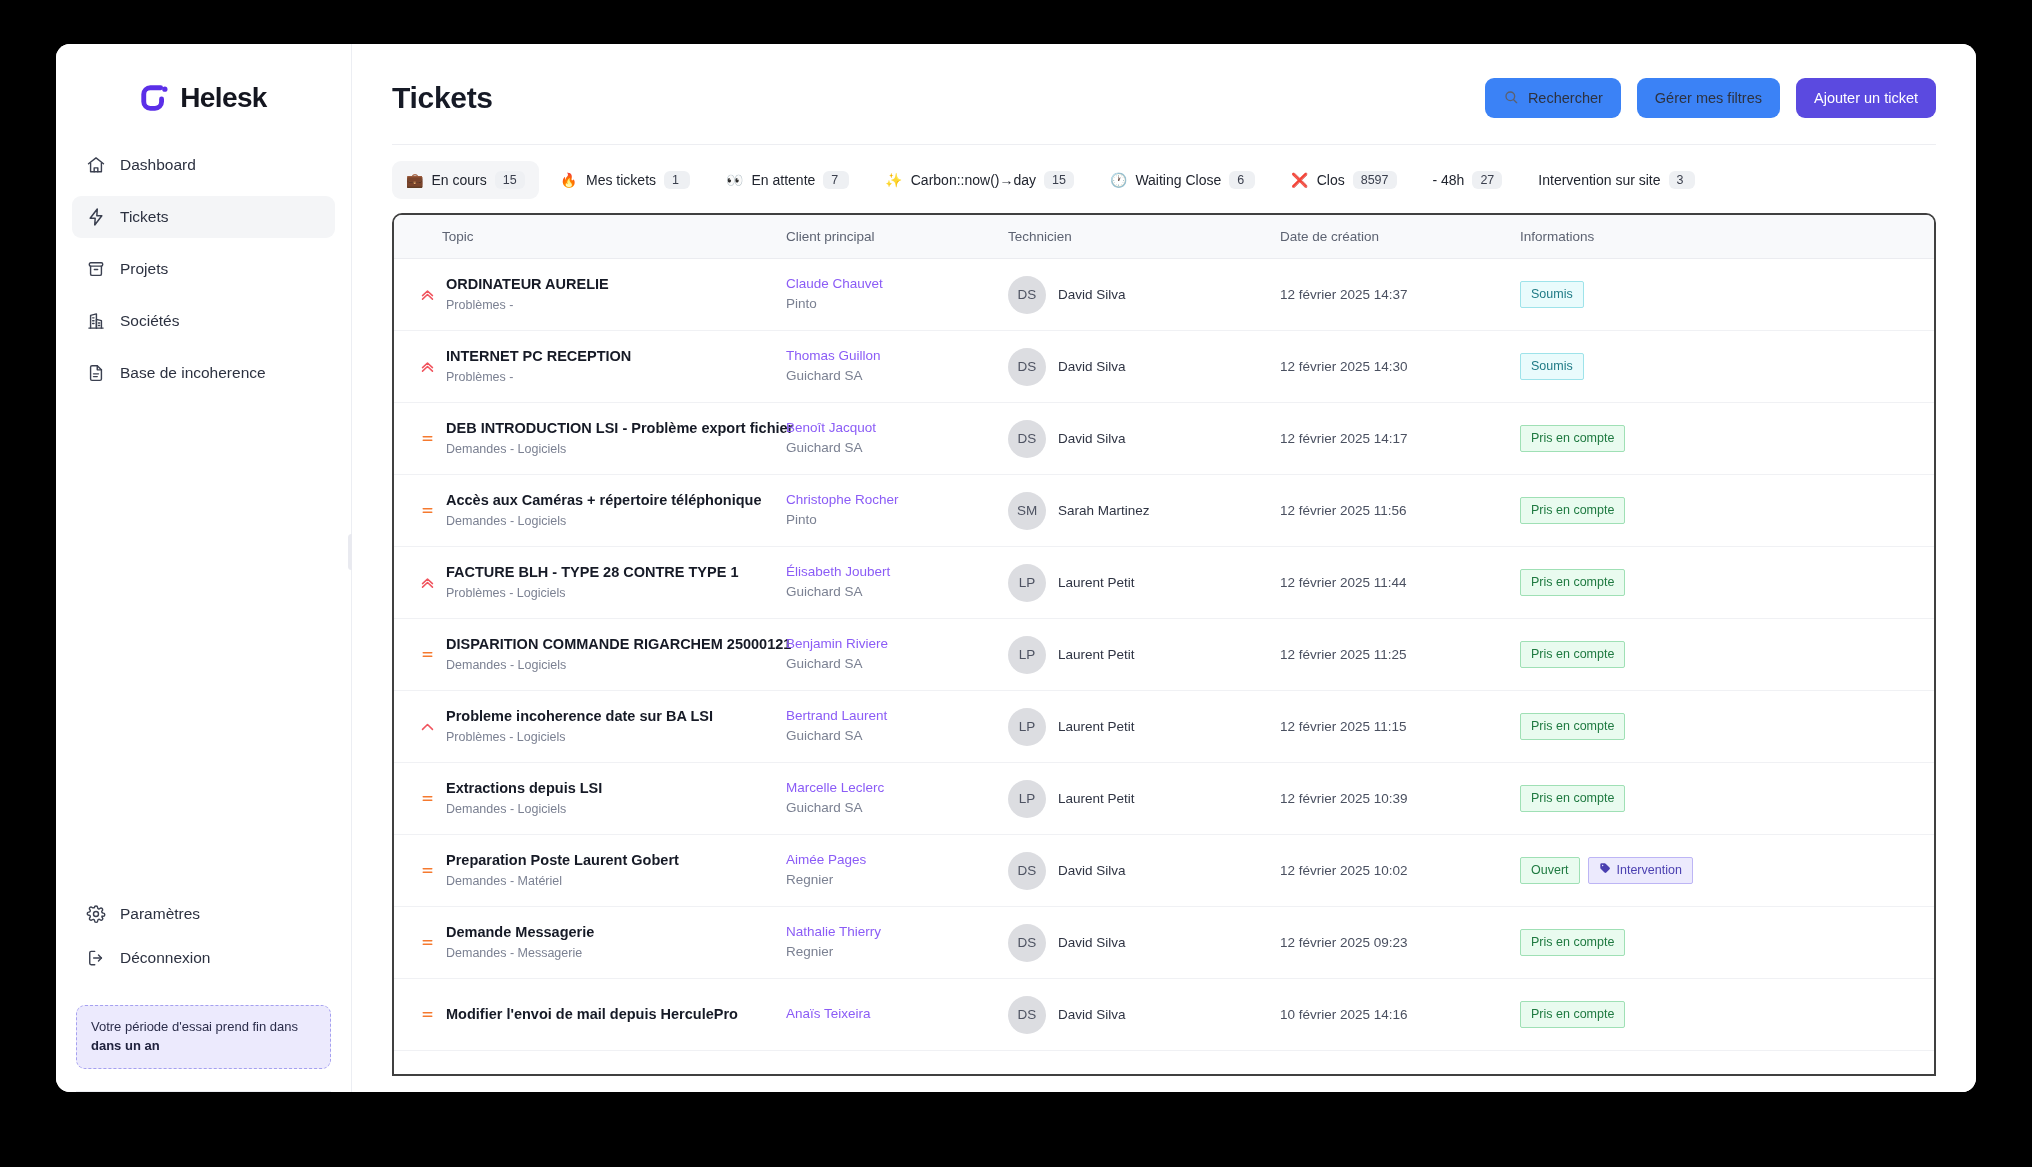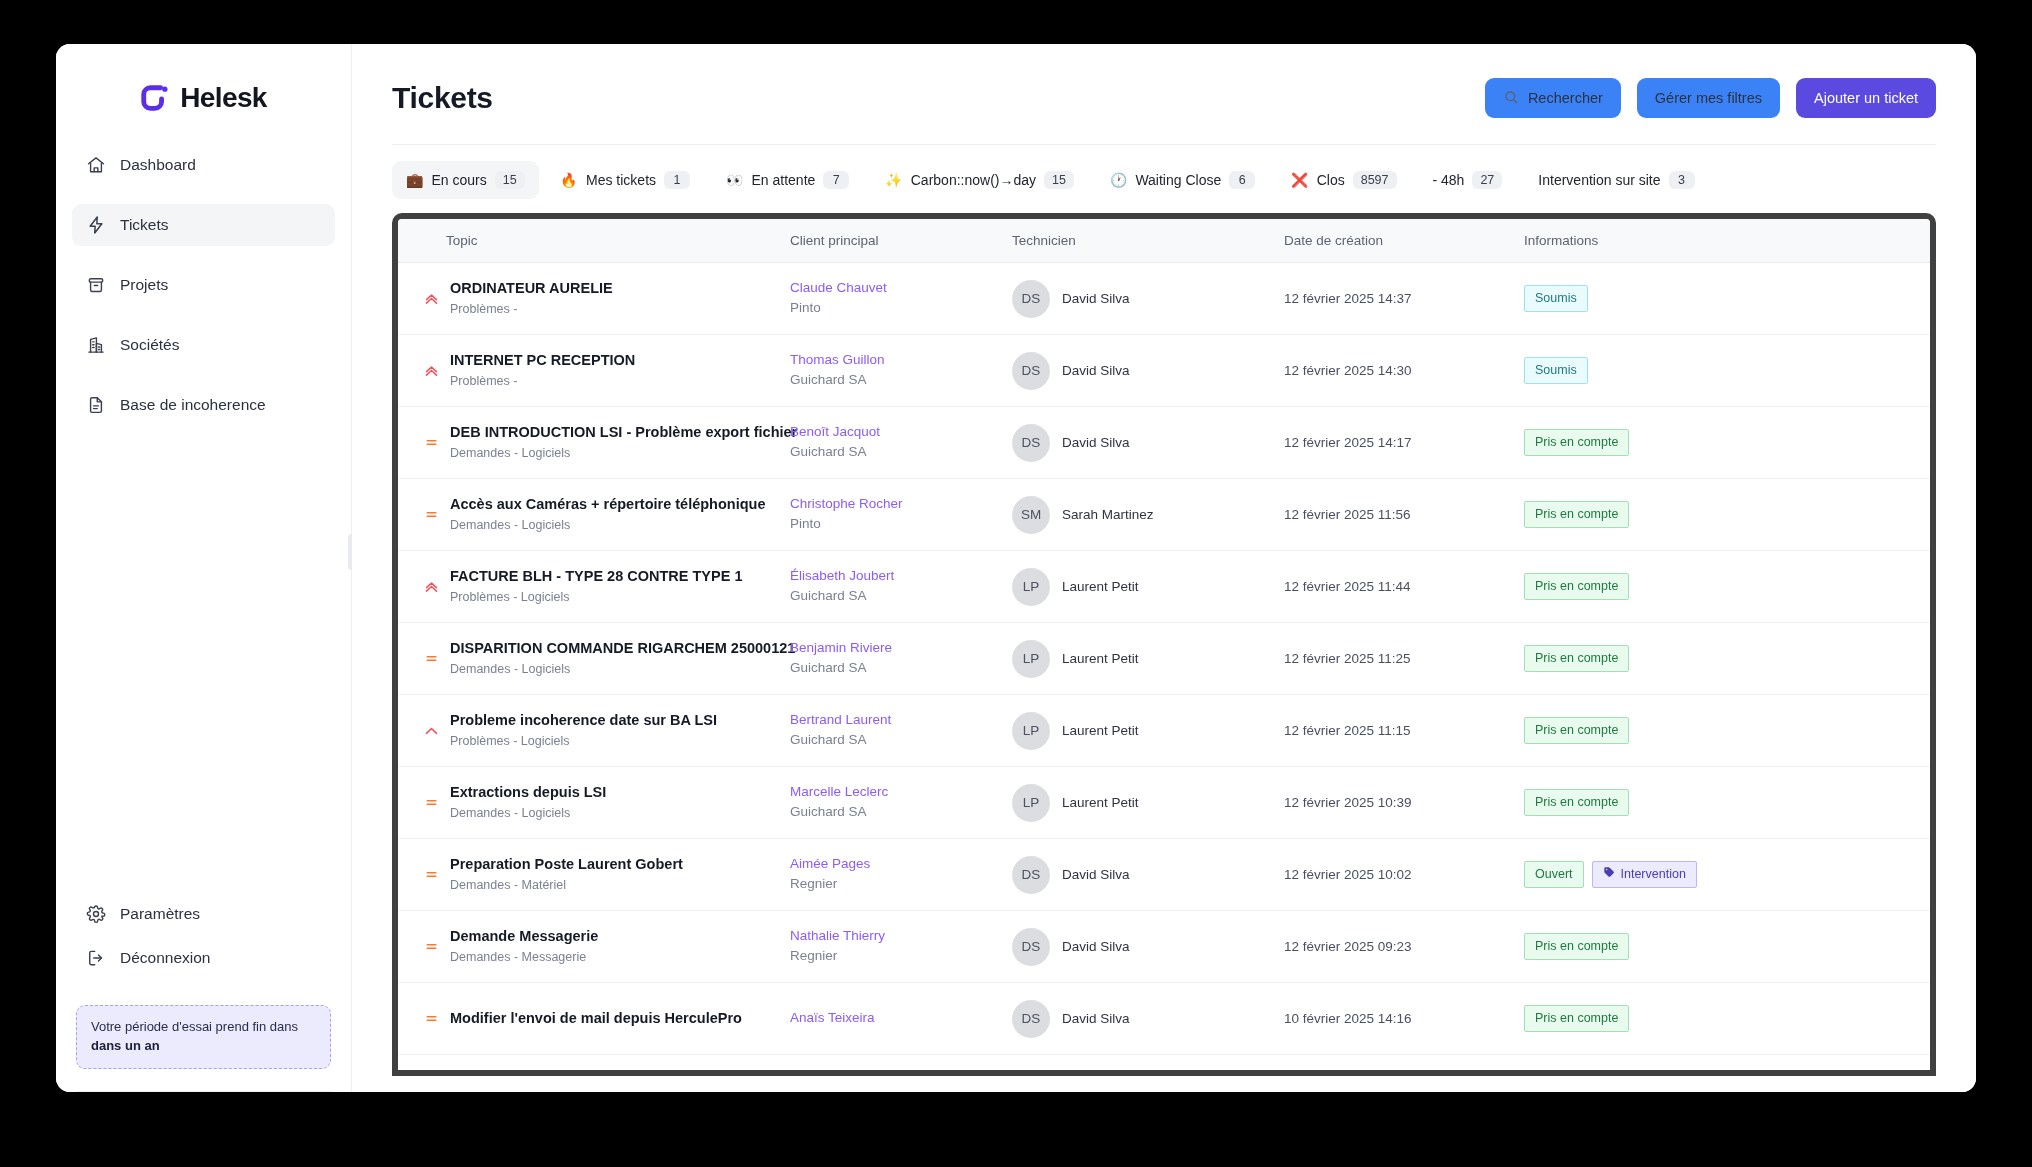--- a/index.html
+++ b/index.html
@@ -44,21 +44,21 @@
     padding: 38px 0 30px 0;
   }
   .logo-mark { width: 30px; height: 30px; display:block; }
   .logo-text {
     font-size: 28px; font-weight: 700; letter-spacing: -0.6px;
     color: #14161f;
   }
 
   .nav {
     padding: 0 16px;
-    display: flex; flex-direction: column; gap: 18px; justify-content: center;
+    display: flex; flex-direction: column; gap: 10px; justify-content: center;
   }
   .nav-item {
     display: flex; align-items: center; gap: 14px;
     height: 42px;
     padding: 0 14px;
     border-radius: 9px;
     color: #2c3140;
     font-size: 15.5px;
     cursor: pointer;
     user-select: none;
@@ -157,27 +157,27 @@
     height: 38px; padding: 0 14px;
     border-radius: 9px;
     font-size: 14px; color:#21252f;
     cursor: pointer; white-space: nowrap;
   }
   .filter-chip.active { background:#f4f5f7; }
   .chip-emoji { font-size:14px; line-height:1; }
   .chip-count {
     background:#eef0f3; color:#3a3f4d;
     border-radius: 6px; padding: 2px 8px;
-    font-size: 12.5px; min-width: 26px; text-align:center;
+    font-size: 12.5px; min-width: 26px; text-align:left;
   }
 
   
   .table-wrap {
     margin: 0 40px 16px 40px;
-    border: 6px solid #404040;
+    border: 2px solid #404040;
     border-radius: 10px 10px 0 0;
     overflow: hidden;
     flex: 1 1 auto;
   }
   table { width:100%; border-collapse: collapse; table-layout: fixed; }
   thead th {
     background: #f8f9fb;
     text-align: left;
     font-size: 13.5px; font-weight: 400;
     color: #5d6372;

